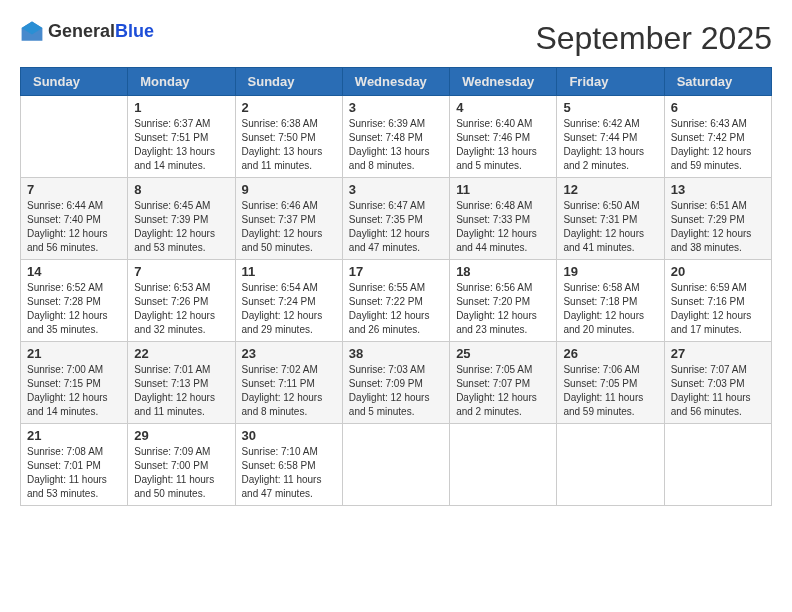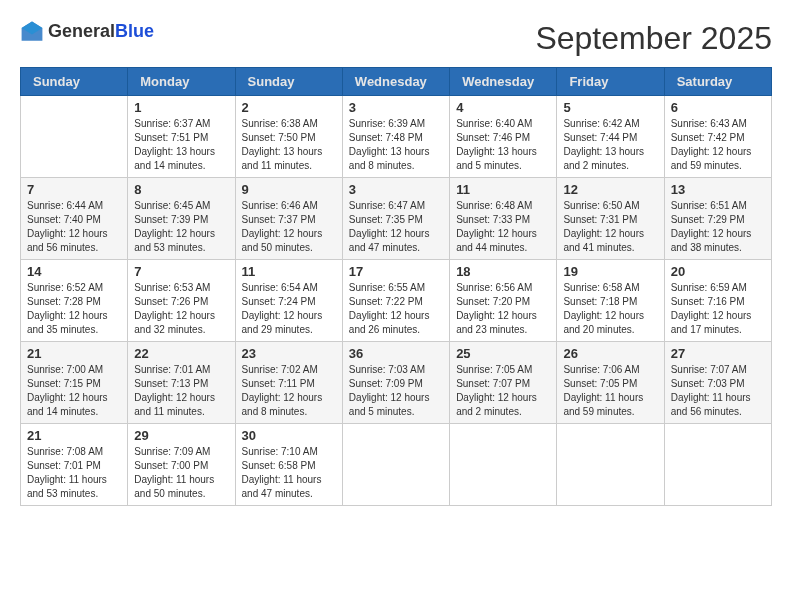--- a/index.html
+++ b/index.html
@@ -225,21 +225,21 @@
         </td>
         <td>
           <span class="day-number">22</span>
           <div class="day-info">Sunrise: 7:01 AM<br>Sunset: 7:13 PM<br>Daylight: 12 hours<br>and 11 minutes.</div>
         </td>
         <td>
           <span class="day-number">23</span>
           <div class="day-info">Sunrise: 7:02 AM<br>Sunset: 7:11 PM<br>Daylight: 12 hours<br>and 8 minutes.</div>
         </td>
         <td>
-          <span class="day-number">36</span>
+          <span class="day-number">38</span>
           <div class="day-info">Sunrise: 7:03 AM<br>Sunset: 7:09 PM<br>Daylight: 12 hours<br>and 5 minutes.</div>
         </td>
         <td>
           <span class="day-number">25</span>
           <div class="day-info">Sunrise: 7:05 AM<br>Sunset: 7:07 PM<br>Daylight: 12 hours<br>and 2 minutes.</div>
         </td>
         <td>
           <span class="day-number">26</span>
           <div class="day-info">Sunrise: 7:06 AM<br>Sunset: 7:05 PM<br>Daylight: 11 hours<br>and 59 minutes.</div>
         </td>

